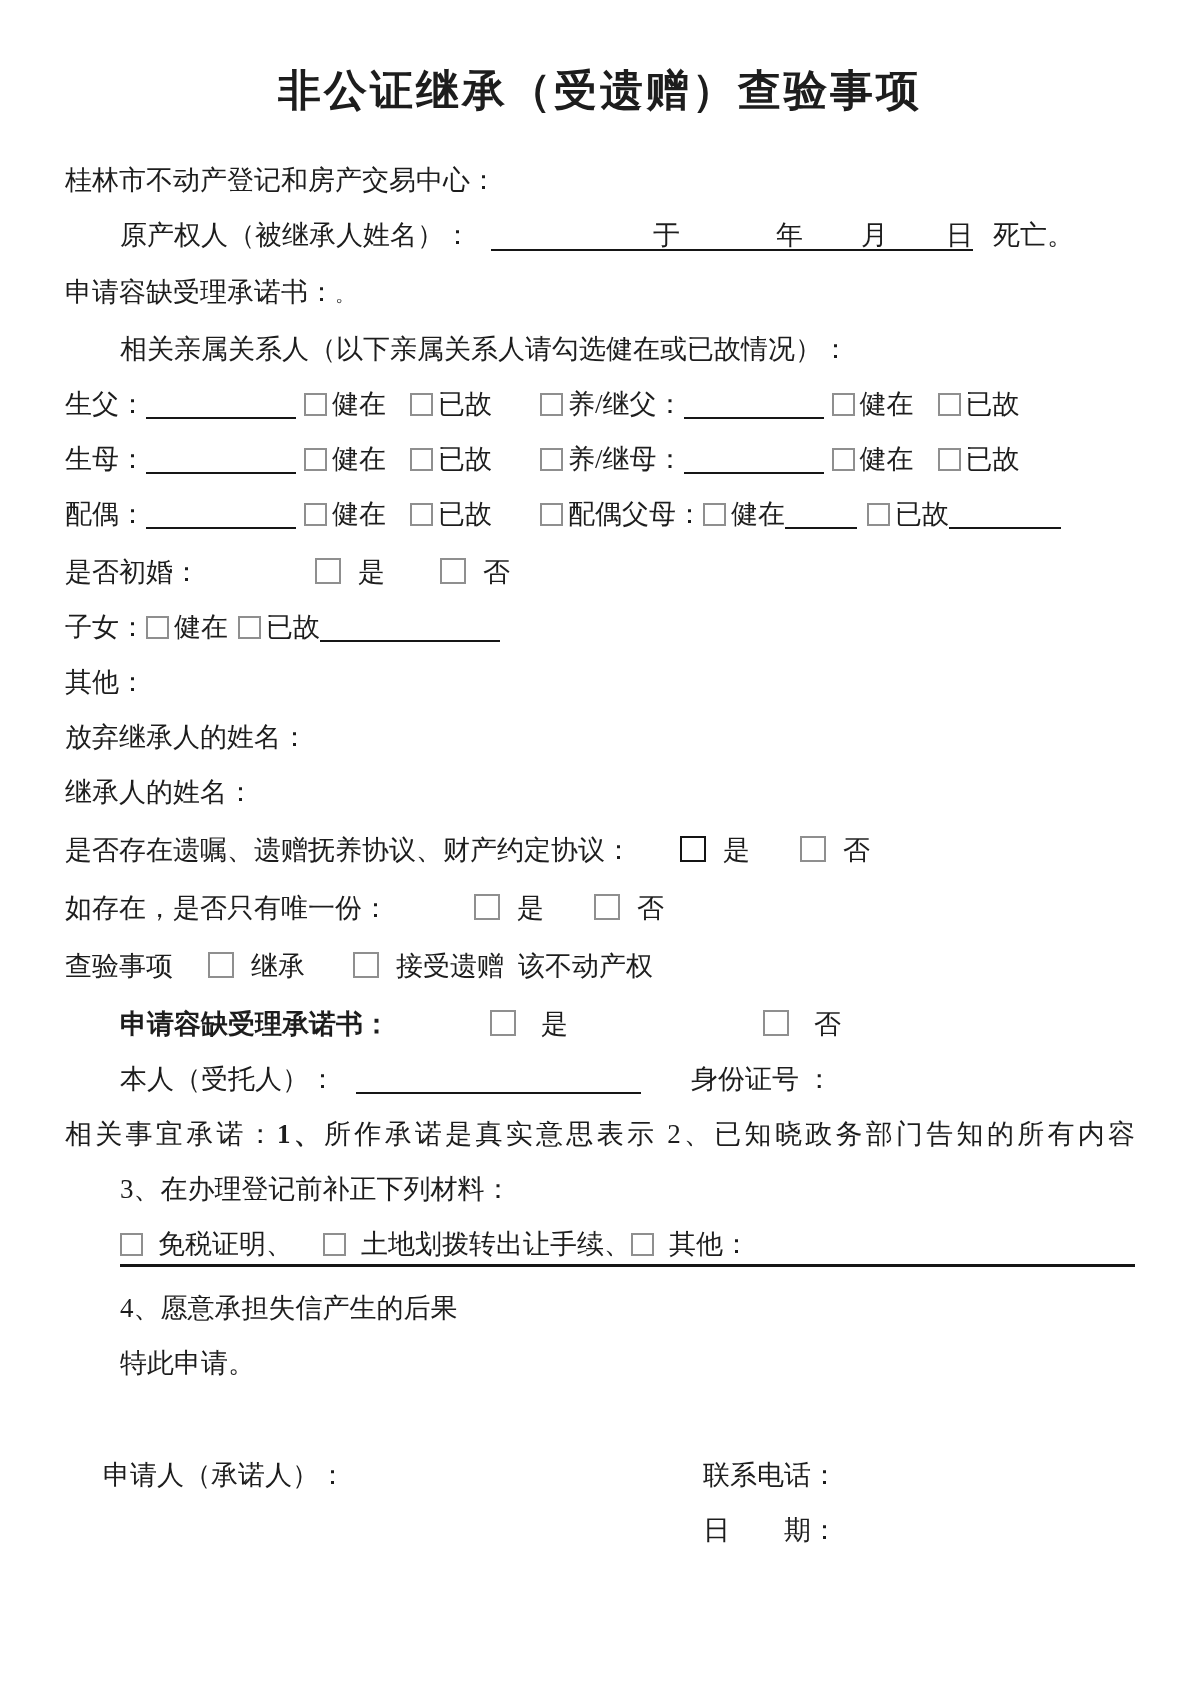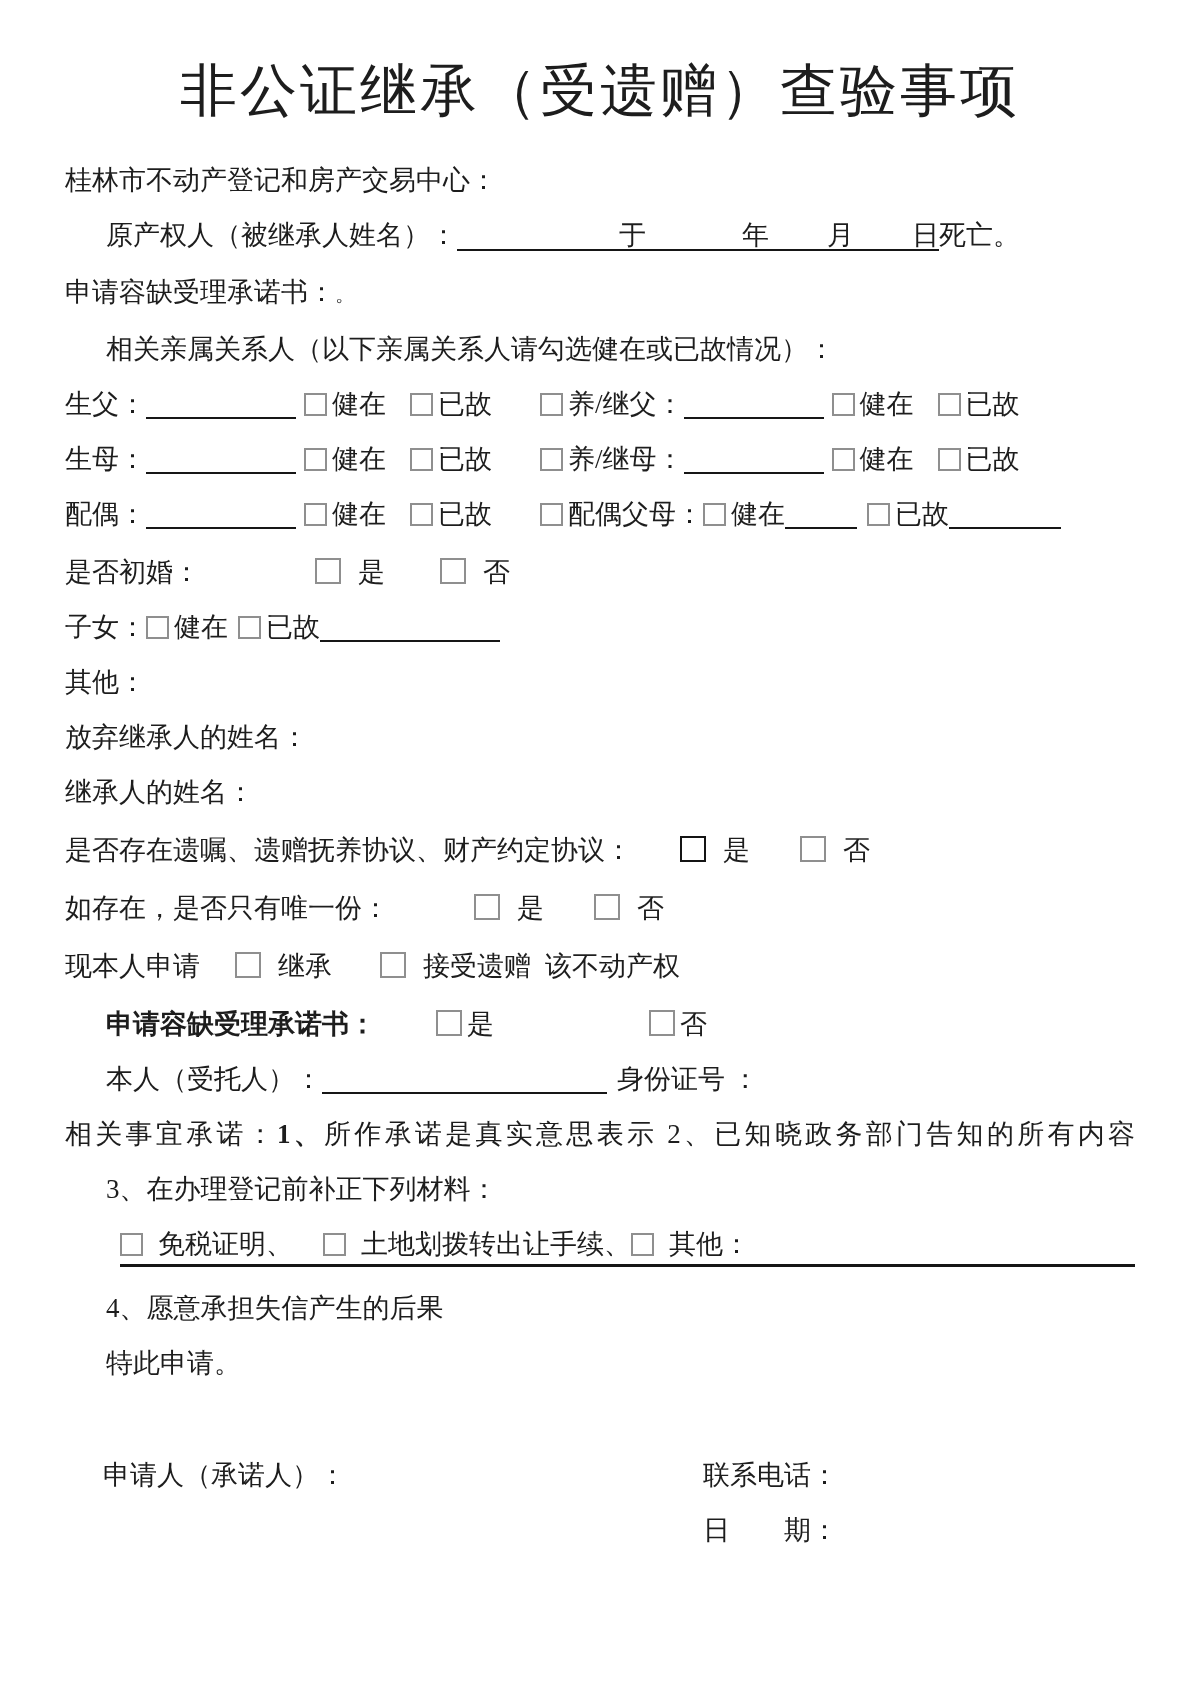--- a/index.html
+++ b/index.html
@@ -3,26 +3,26 @@
 <meta charset="utf-8">
 <style>
   html,body{margin:0;padding:0;background:#ffffff;}
   .page{
     width:1200px;height:1697px;box-sizing:border-box;
     padding:68px 65px 0 65px;overflow:hidden;background:#ffffff;
     font-family:"Liberation Serif","DejaVu Serif",serif;
     font-size:27px;line-height:28px;color:#1d1d1d;
   }
   .title{
-    font-size:57px;line-height:46px;font-weight:400;text-align:center;
+    font-size:43px;line-height:46px;font-weight:700;text-align:center;
     letter-spacing:3px;margin:0 0 52px 0;
   }
   .line{display:flex;align-items:baseline;margin-bottom:27px;white-space:nowrap;}
   .para{margin-bottom:27px;text-align:justify;text-align-last:justify;}
-  .indent{margin-left:41px;}
+  .indent{margin-left:55px;gap:20px;}
   .half{display:flex;align-items:baseline;width:475px;flex:none;}
   .gap{flex:none;display:block;height:1px;}
   .grow{flex:1 1 auto;}
   .bl{flex:none;border-bottom:2px solid #161616;transform:translateY(6px);height:0;}
   .blt{display:flex;align-items:baseline;border-bottom:2px solid #161616;}
   .thick{border-bottom-width:3px;}
   .cb{flex:none;width:19px;height:19px;border:2px solid #8f8f8f;transform:translateY(3px);margin-right:5px;background:#fff;}
   .cb-lg{width:22px;height:22px;}
   .cb-dark{border-color:#141414;}
   .b{font-weight:700;}
@@ -199,21 +199,21 @@
     <span class="cb cb-lg"></span>
     <i class="gap" style="width:12px"></i>
     <span>是</span>
     <i class="gap" style="width:50px"></i>
     <span class="cb cb-lg"></span>
     <i class="gap" style="width:12px"></i>
     <span>否</span>
   </div>
 
   <div class="line">
-    <span>现本人申请</span>
+    <span>查验事项</span>
     <i class="gap" style="width:35px"></i>
     <span class="cb cb-lg"></span>
     <i class="gap" style="width:12px"></i>
     <span>继承</span>
     <i class="gap" style="width:48px"></i>
     <span class="cb cb-lg"></span>
     <i class="gap" style="width:12px"></i>
     <span>接受遗赠</span>
     <i class="gap" style="width:14px"></i>
     <span>该不动产权</span>

